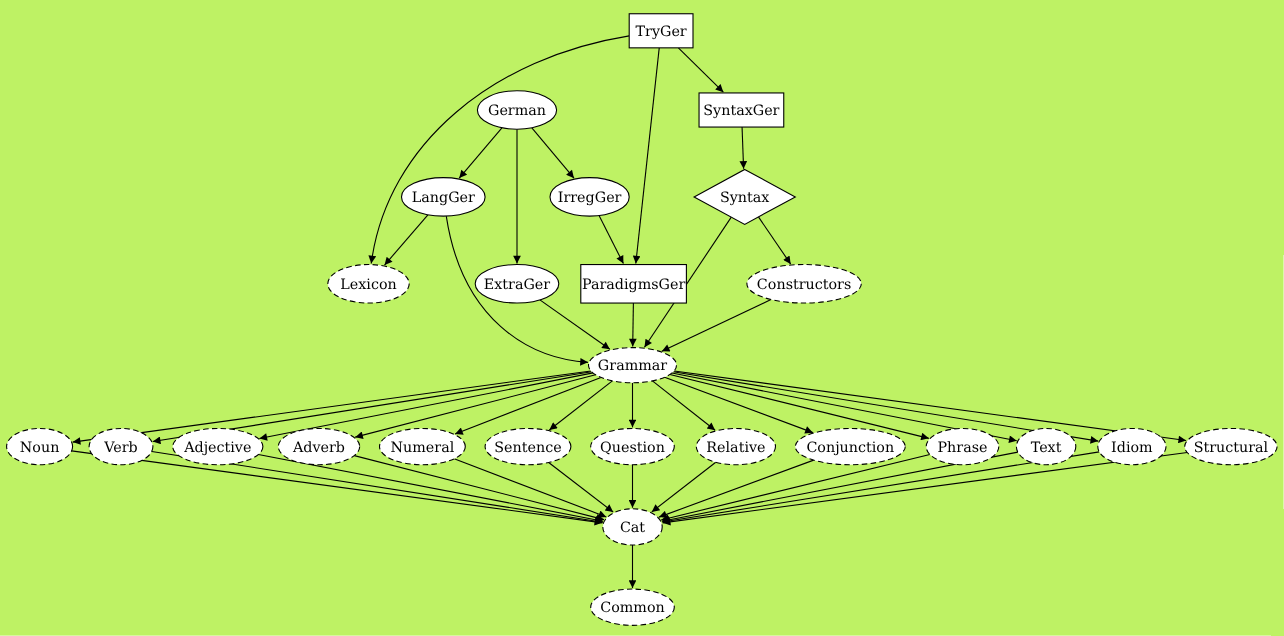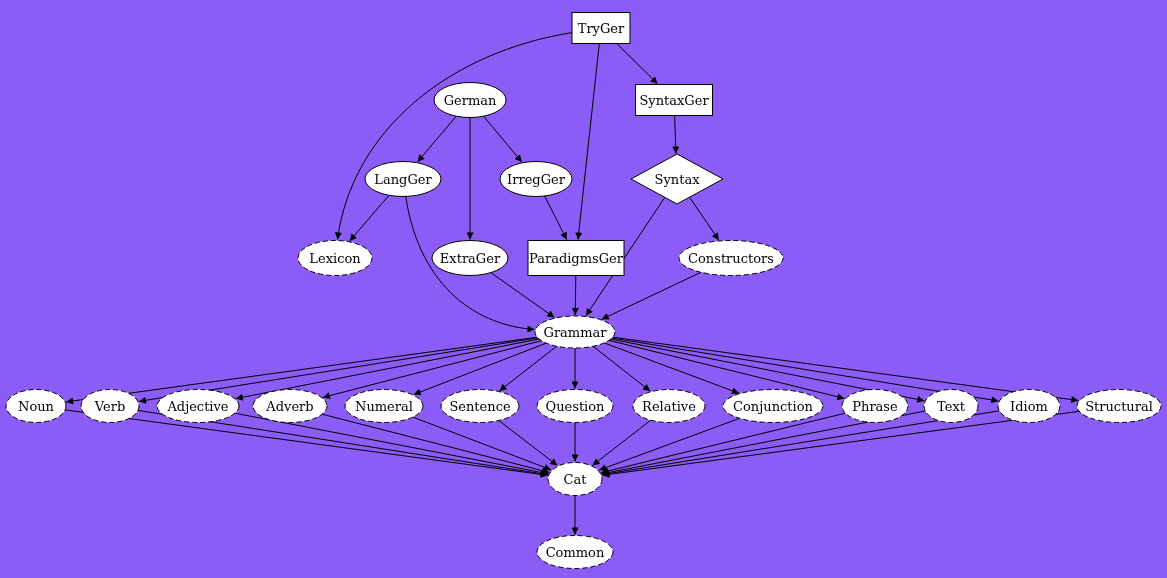--- a/index.html
+++ b/index.html
@@ -3,21 +3,21 @@
 <meta charset="utf-8">
 <style>
   html, body {
     margin: 0;
     padding: 0;
     background: #ffffff;
   }
   .page {
     width: 1167px;
     height: 578px;
-    background: #8b5cf6;
+    background: #bef264;
     overflow: hidden;
   }
   svg {
     display: block;
     font-family: "DejaVu Serif", "Liberation Serif", serif;
   }
   .edge {
     fill: none;
     stroke: #000000;
     stroke-width: 1;

